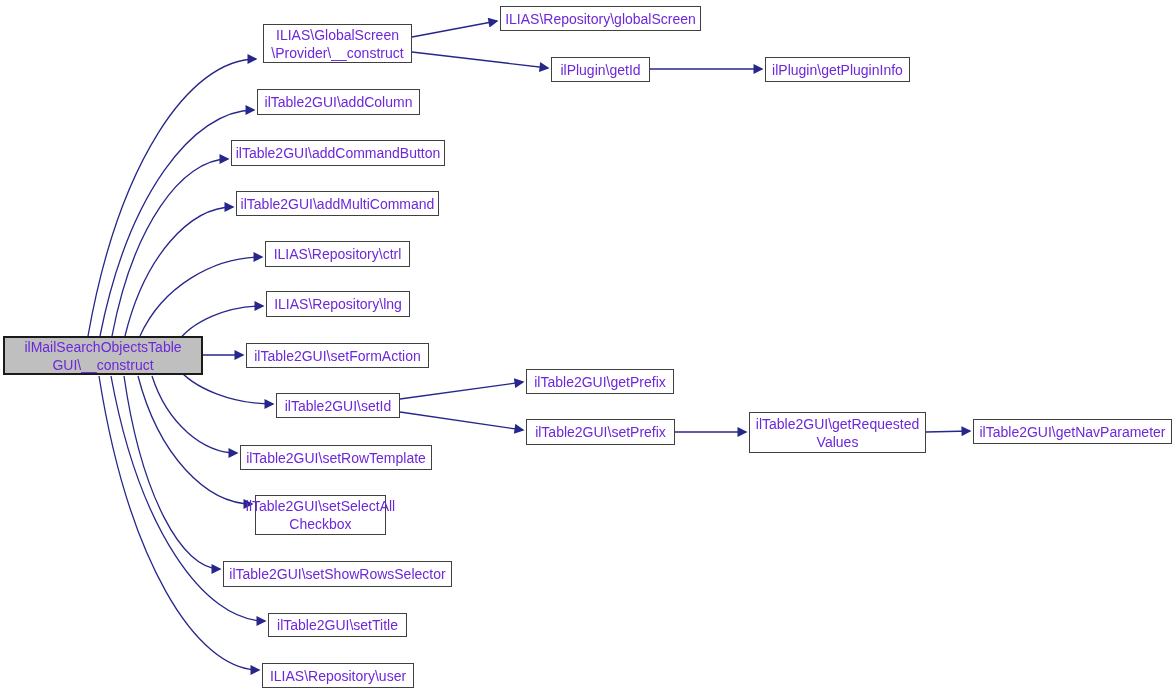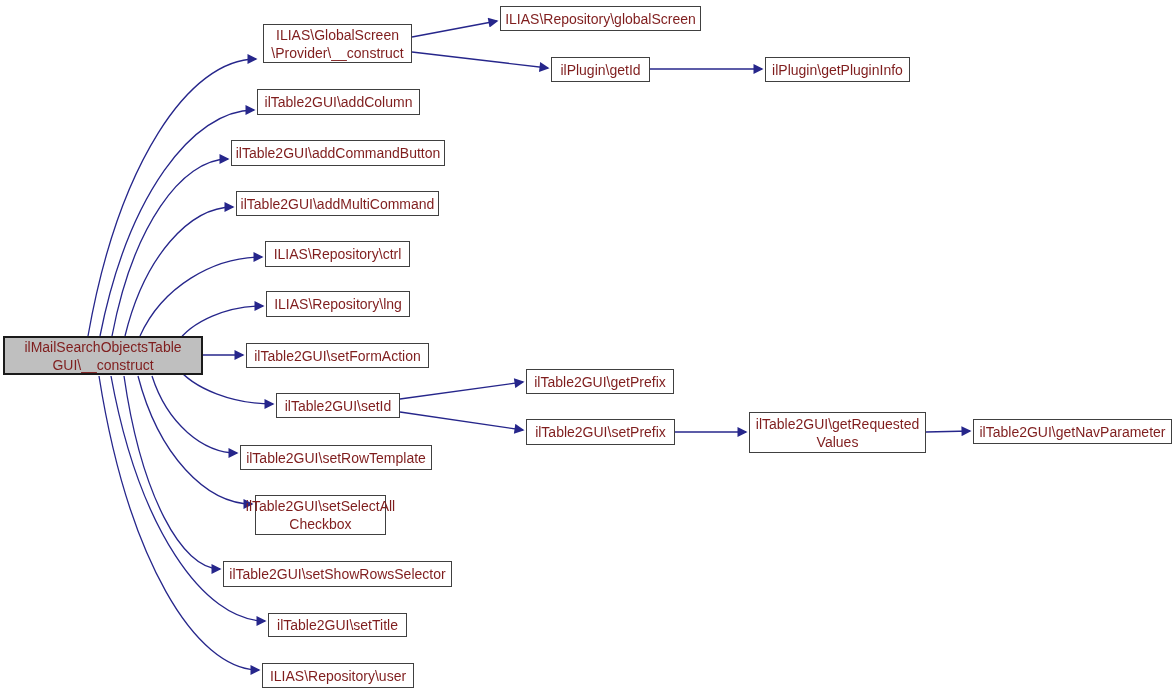--- a/index.html
+++ b/index.html
@@ -26,21 +26,21 @@
     position: absolute;
     box-sizing: border-box;
     background: #ffffff;
     border: 1px solid #404040;
     display: flex;
     align-items: center;
     justify-content: center;
     text-align: center;
     font-size: 14px;
     line-height: 18px;
-    color: #7f1d1d;
+    color: #6d28d9;
     white-space: pre-line;
     cursor: pointer;
   }
   .node.root {
     background: #bfbfbf;
     border: 2px solid #1a1a1a;
     cursor: default;
   }
   .edge-path {
     fill: none;

